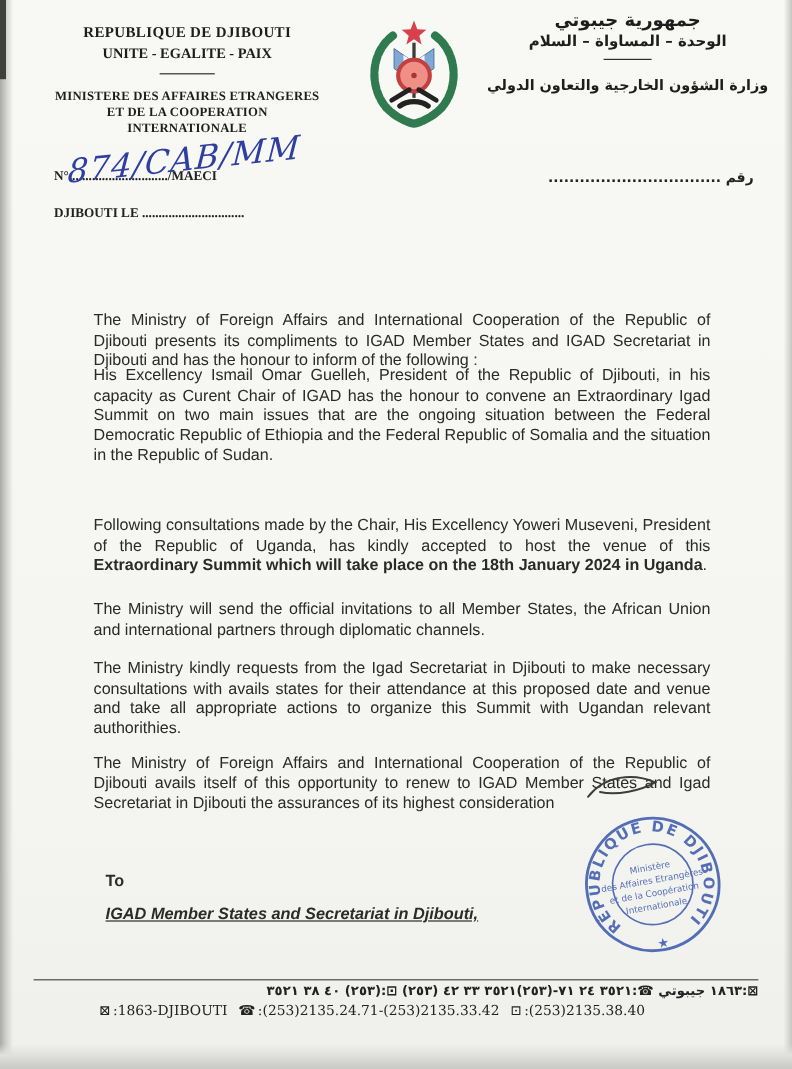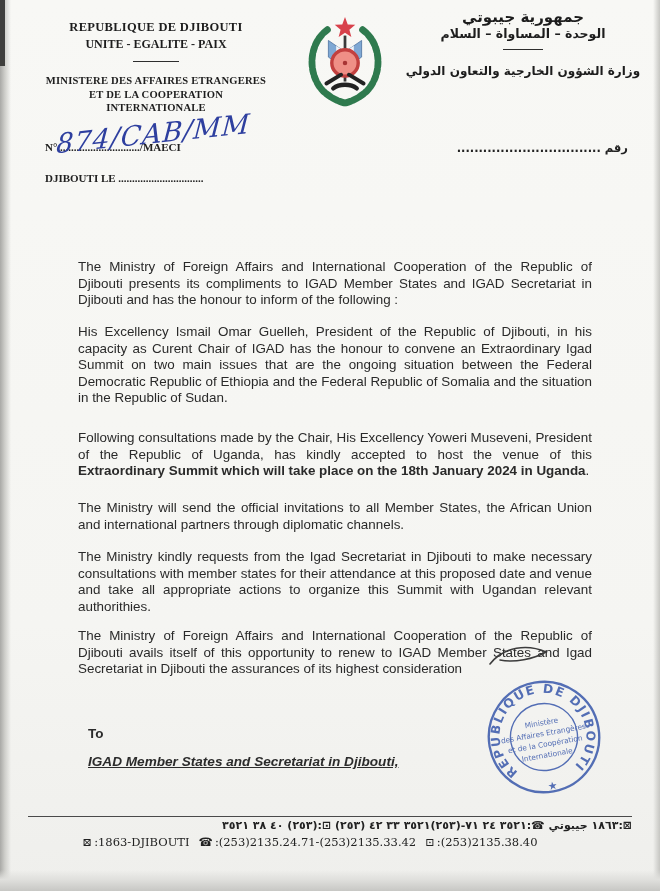--- a/index.html
+++ b/index.html
@@ -104,24 +104,24 @@
   </div>
 
   <div class="ref-no">N°............................../MAECI</div>
   <div class="handwriting">874/CAB/MM</div>
   <div class="place-line">DJIBOUTI LE ...............................</div>
   <div class="ref-right">
     <div>رقم .................................</div>
   </div>
 
   <div class="par" style="top:259px">The Ministry of Foreign Affairs and International Cooperation of the Republic of Djibouti presents its compliments to IGAD Member States and IGAD Secretariat in Djibouti and has the honour to inform of the following :</div>
-  <div class="par" style="top:324px">His Excellency Ismail Omar Guelleh, President of the Republic of Djibouti, in his capacity as Curent Chair of IGAD has the honour to convene an Extraordinary Igad Summit on two main issues that are the ongoing situation between the Federal Democratic Republic of Ethiopia and the Federal Republic of Somalia and the situation in the Republic of Sudan.</div>
+  <div class="par" style="top:305px">His Excellency Ismail Omar Guelleh, President of the Republic of Djibouti, in his capacity as Curent Chair of IGAD has the honour to convene an Extraordinary Igad Summit on two main issues that are the ongoing situation between the Federal Democratic Republic of Ethiopia and the Federal Republic of Somalia and the situation in the Republic of Sudan.</div>
   <div class="par" style="top:430px"><span>Following consultations made by the Chair, His Excellency Yoweri Museveni, President of the Republic of Uganda, has kindly accepted to host the venue of this </span><b>Extraordinary Summit which will take place on the 18th January 2024 in Uganda</b><span>.</span></div>
   <div class="par" style="top:500px">The Ministry will send the official invitations to all Member States, the African Union and international partners through diplomatic channels.</div>
-  <div class="par" style="top:549px">The Ministry kindly requests from the Igad Secretariat in Djibouti to make necessary consultations with member states for their attendance at this proposed date and venue and take all appropriate actions to organize this Summit with Ugandan relevant authorithies.</div>
+  <div class="par" style="top:549px">The Ministry kindly requests from the Igad Secretariat in Djibouti to make necessary consultations with avails states for their attendance at this proposed date and venue and take all appropriate actions to organize this Summit with Ugandan relevant authorithies.</div>
   <div class="par" style="top:628px">The Ministry of Foreign Affairs and International Cooperation of the Republic of Djibouti avails itself of this opportunity to renew to IGAD Member States and Igad Secretariat in Djibouti the assurances of its highest consideration</div>
 
   <div class="flourish">
     <svg width="70" height="28">
         <path d="M4,22 C18,4 42,2 60,10 C48,17 28,21 14,18" stroke="#3c3c3c" stroke-width="1.6" fill="none" stroke-linecap="round"></path>
       </svg>
   </div>
 
   <div class="to-label">To</div>
   <div class="addressee">IGAD Member States and Secretariat in Djibouti,</div>

